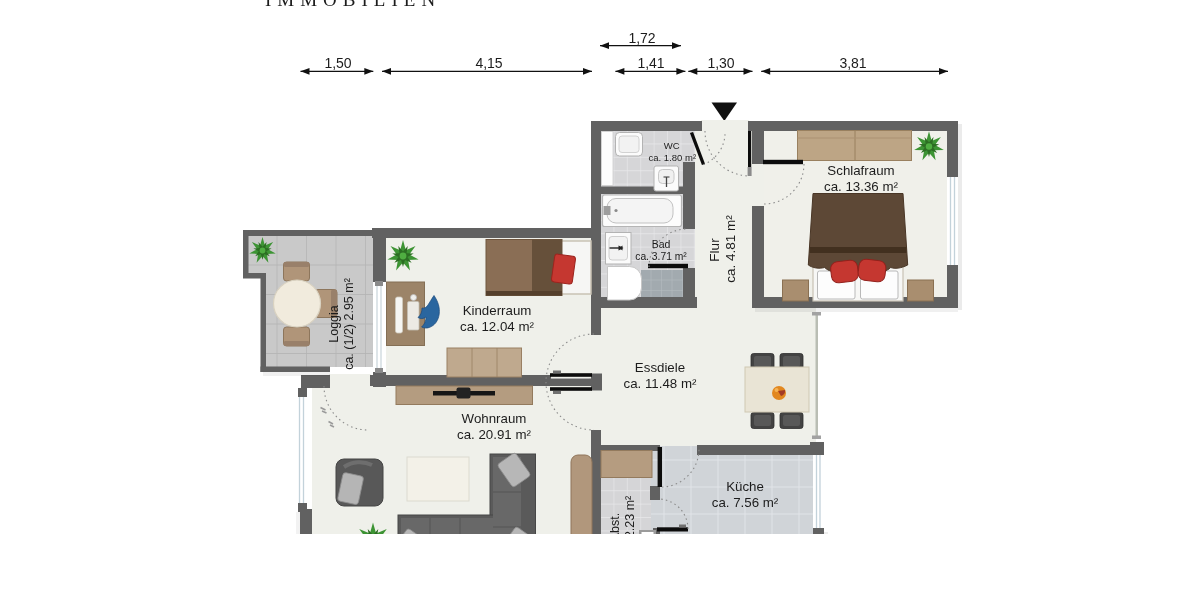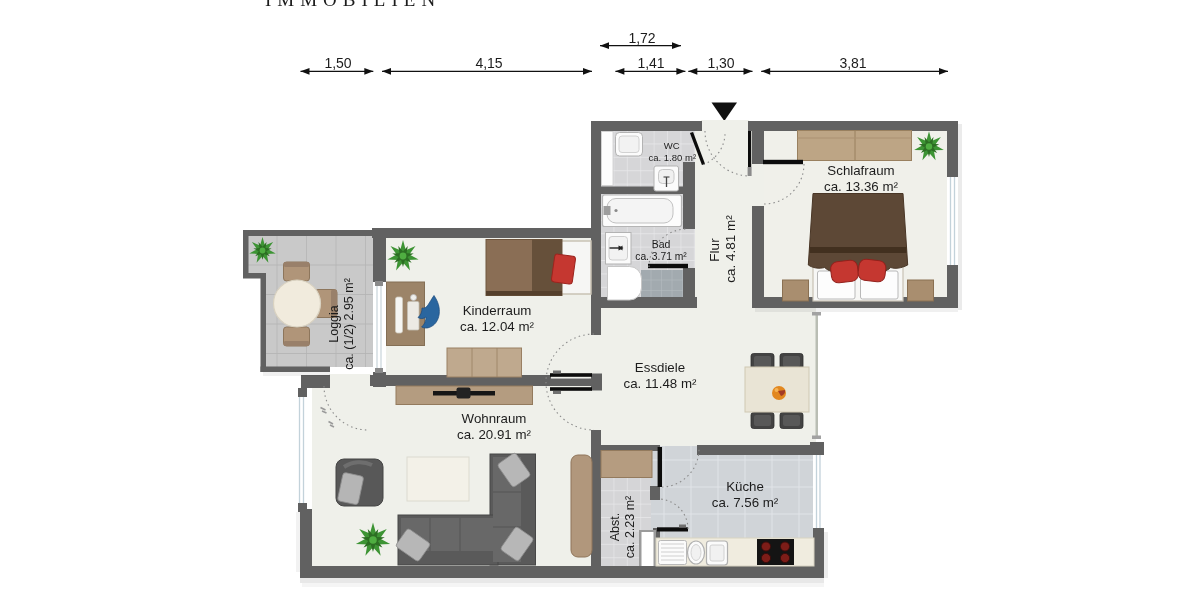--- a/index.html
+++ b/index.html
@@ -1,16 +1,16 @@
 <!DOCTYPE html>
 <html><head>
 <meta charset="utf-8">
 <style>
 html,body{margin:0;padding:0;background:#fff;}
-#wrap{position:relative;width:1200px;height:600px;overflow:hidden;background:#1d4ed8;}
+#wrap{position:relative;width:1200px;height:534px;overflow:hidden;background:#1d4ed8;}
 svg{position:absolute;left:0;top:0;}
 text{font-family:"Liberation Sans",sans-serif;fill:#1c1c1c;}
 .ser{font-family:"Liberation Serif",serif;}
 </style>
 </head>
 <body>
 <div id="wrap">
 <svg width="1200" height="600" viewBox="0 0 1200 600">
 <defs>
 <pattern id="patWC" patternUnits="userSpaceOnUse" x="601" y="131" width="13.4" height="13.4">

